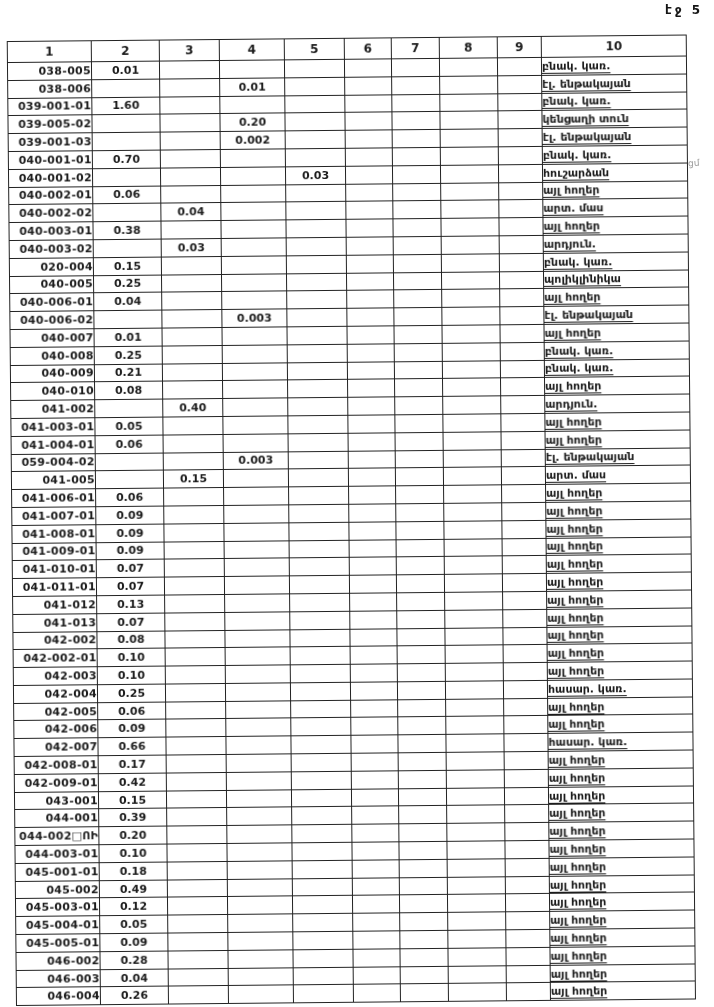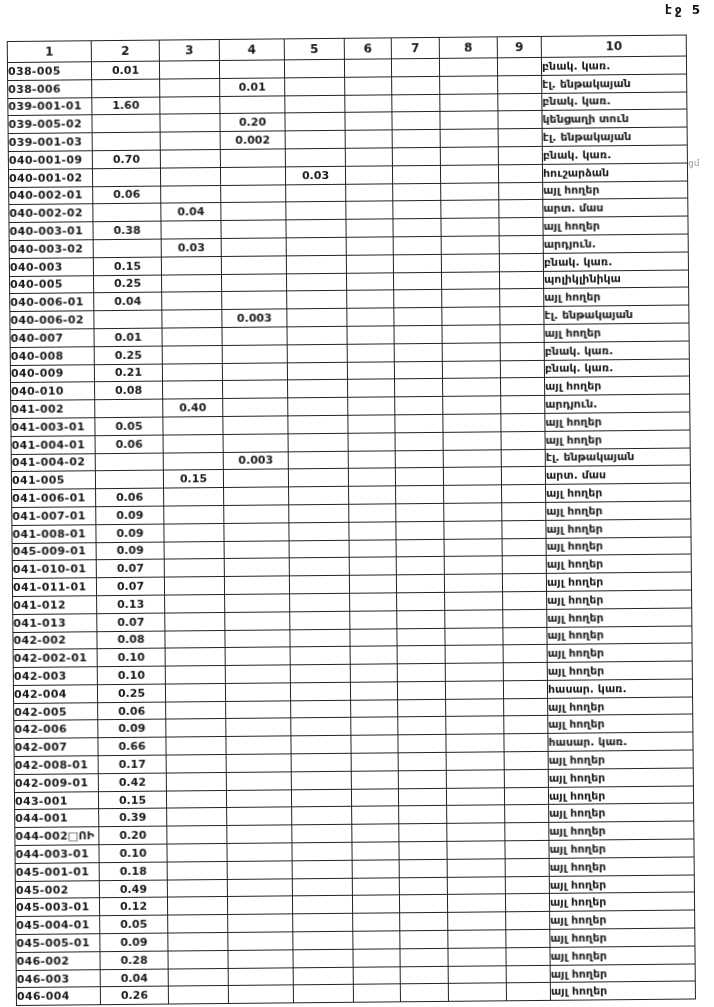--- a/index.html
+++ b/index.html
@@ -24,24 +24,25 @@
     filter:blur(0.25px);
   }
   table.scan th, table.scan td{
     border:1.6px solid #222;
     padding:0;overflow:hidden;white-space:nowrap;
     font-weight:bold;color:#1b1b1b;
   }
   table.scan thead tr{height:21px;}
   table.scan tbody tr{height:17.8px;}
   th{font-size:12px;font-weight:bold;text-align:center;}
-  td.code{font-size:11px;text-align:left;padding-left:4px;letter-spacing:0.3px;}
+  td.code{font-size:11px;text-align:right;padding-left:4px;letter-spacing:0.3px;}
   td.val{font-size:11px;text-align:center;}
   td.use{font-size:11px;text-align:left;padding-left:4px;}
   td.use .u{
+    text-decoration:underline;
     text-decoration-thickness:1px;
     text-underline-offset:3px;
   }
 </style>
 </head>
 <body>
 
 <div class="page-label">էջ 5</div>
 
 <div class="stray-mark">ցմ</div>
@@ -128,21 +129,21 @@
         <td class="val"></td>
         <td class="val">0.002</td>
         <td class="val"></td>
         <td class="val"></td>
         <td class="val"></td>
         <td class="val"></td>
         <td class="val"></td>
         <td class="use"><span class="u">էլ. ենթակայան</span></td>
       </tr>
       <tr>
-        <td class="code">040-001-09</td>
+        <td class="code">040-001-01</td>
         <td class="val">0.70</td>
         <td class="val"></td>
         <td class="val"></td>
         <td class="val"></td>
         <td class="val"></td>
         <td class="val"></td>
         <td class="val"></td>
         <td class="val"></td>
         <td class="use"><span class="u">բնակ. կառ.</span></td>
       </tr>
@@ -200,21 +201,21 @@
         <td class="val">0.03</td>
         <td class="val"></td>
         <td class="val"></td>
         <td class="val"></td>
         <td class="val"></td>
         <td class="val"></td>
         <td class="val"></td>
         <td class="use"><span class="u">արդյուն.</span></td>
       </tr>
       <tr>
-        <td class="code">040-003</td>
+        <td class="code">020-004</td>
         <td class="val">0.15</td>
         <td class="val"></td>
         <td class="val"></td>
         <td class="val"></td>
         <td class="val"></td>
         <td class="val"></td>
         <td class="val"></td>
         <td class="val"></td>
         <td class="use"><span class="u">բնակ. կառ.</span></td>
       </tr>
@@ -332,21 +333,21 @@
         <td class="val"></td>
         <td class="val"></td>
         <td class="val"></td>
         <td class="val"></td>
         <td class="val"></td>
         <td class="val"></td>
         <td class="val"></td>
         <td class="use"><span class="u">այլ հողեր</span></td>
       </tr>
       <tr>
-        <td class="code">041-004-02</td>
+        <td class="code">059-004-02</td>
         <td class="val"></td>
         <td class="val"></td>
         <td class="val">0.003</td>
         <td class="val"></td>
         <td class="val"></td>
         <td class="val"></td>
         <td class="val"></td>
         <td class="val"></td>
         <td class="use"><span class="u">էլ. ենթակայան</span></td>
       </tr>
@@ -392,21 +393,21 @@
         <td class="val"></td>
         <td class="val"></td>
         <td class="val"></td>
         <td class="val"></td>
         <td class="val"></td>
         <td class="val"></td>
         <td class="val"></td>
         <td class="use"><span class="u">այլ հողեր</span></td>
       </tr>
       <tr>
-        <td class="code">045-009-01</td>
+        <td class="code">041-009-01</td>
         <td class="val">0.09</td>
         <td class="val"></td>
         <td class="val"></td>
         <td class="val"></td>
         <td class="val"></td>
         <td class="val"></td>
         <td class="val"></td>
         <td class="val"></td>
         <td class="use"><span class="u">այլ հողեր</span></td>
       </tr>

